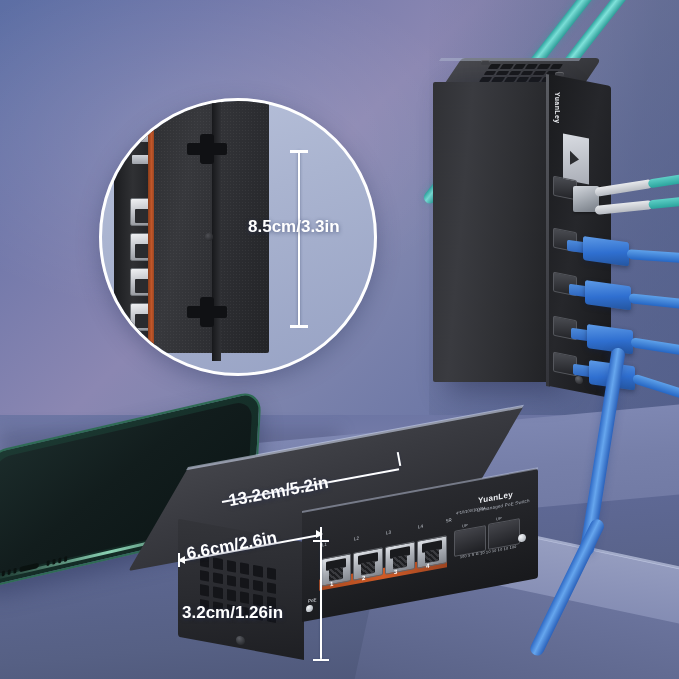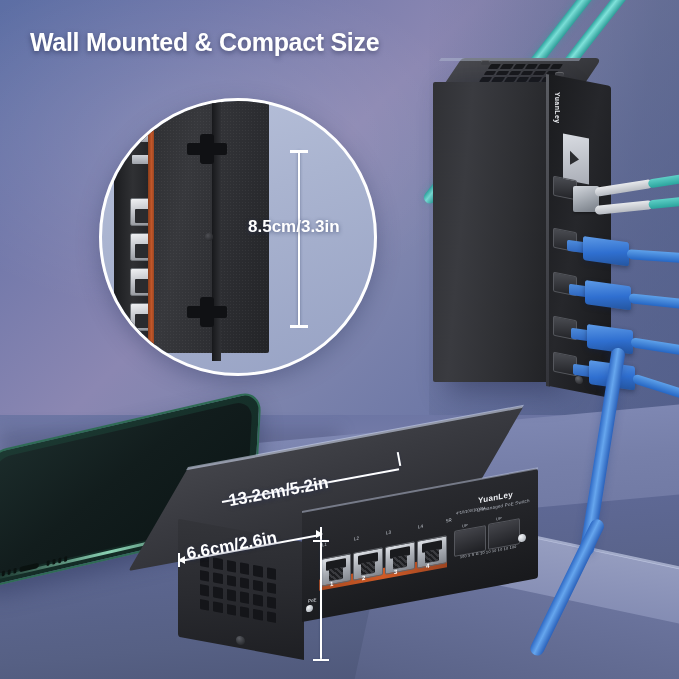--- a/index.html
+++ b/index.html
@@ -480,21 +480,20 @@
   <div class="floor-left-shadow"></div>
   <div class="desk-top"></div>
   <div class="desk-front"></div>
   <div class="ledge"></div>
   <div class="ledge-hl"></div>
   <div class="ledge-front"></div>
 
   <div class="fiber fiber-a"></div>
   <div class="fiber fiber-b"></div>
 
-  <div class="title">Wall Mounted &amp; Compact Size</div>
 
   <div class="inset">
     <div class="inset-inner">
       <div class="zs-side">
         <div class="ztiny" style="top:14px;"></div>
         <div class="ztiny" style="top:22px;"></div>
         <div class="ztiny" style="top:30px;"></div>
         <div class="zled zled1"></div>
         <div class="zled zled2"></div>
         <div class="zled zled3"></div>
@@ -684,14 +683,15 @@
   <div class="ln ln-dep"></div>
   <div class="ln ln-dep-c1"></div>
   <div class="ln ln-dep-c2"></div>
   <div class="arrowL" style="left:178px;top:556px;"></div>
   <div class="arrowR" style="left:316px;top:530px;"></div>
   <div class="dimlabel dim-dep">6.6cm/2.6in</div>
 
   <div class="ln ln-hei"></div>
   <div class="ln ln-hei-c1"></div>
   <div class="ln ln-hei-c2"></div>
+  <div class="dimlabel dim-hei">3.2cm/1.26in</div>
 
 </div>
 
 </body></html>

